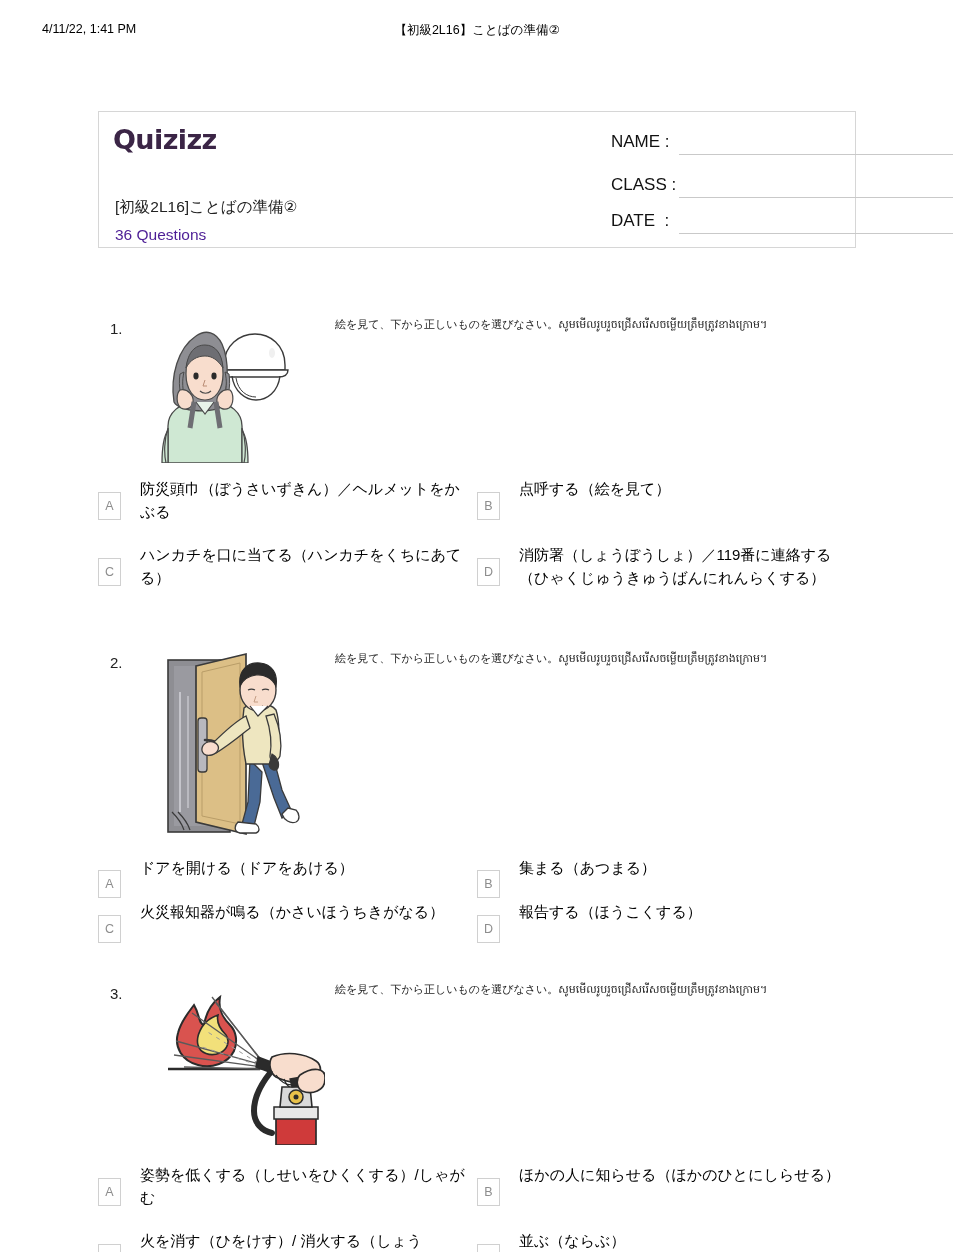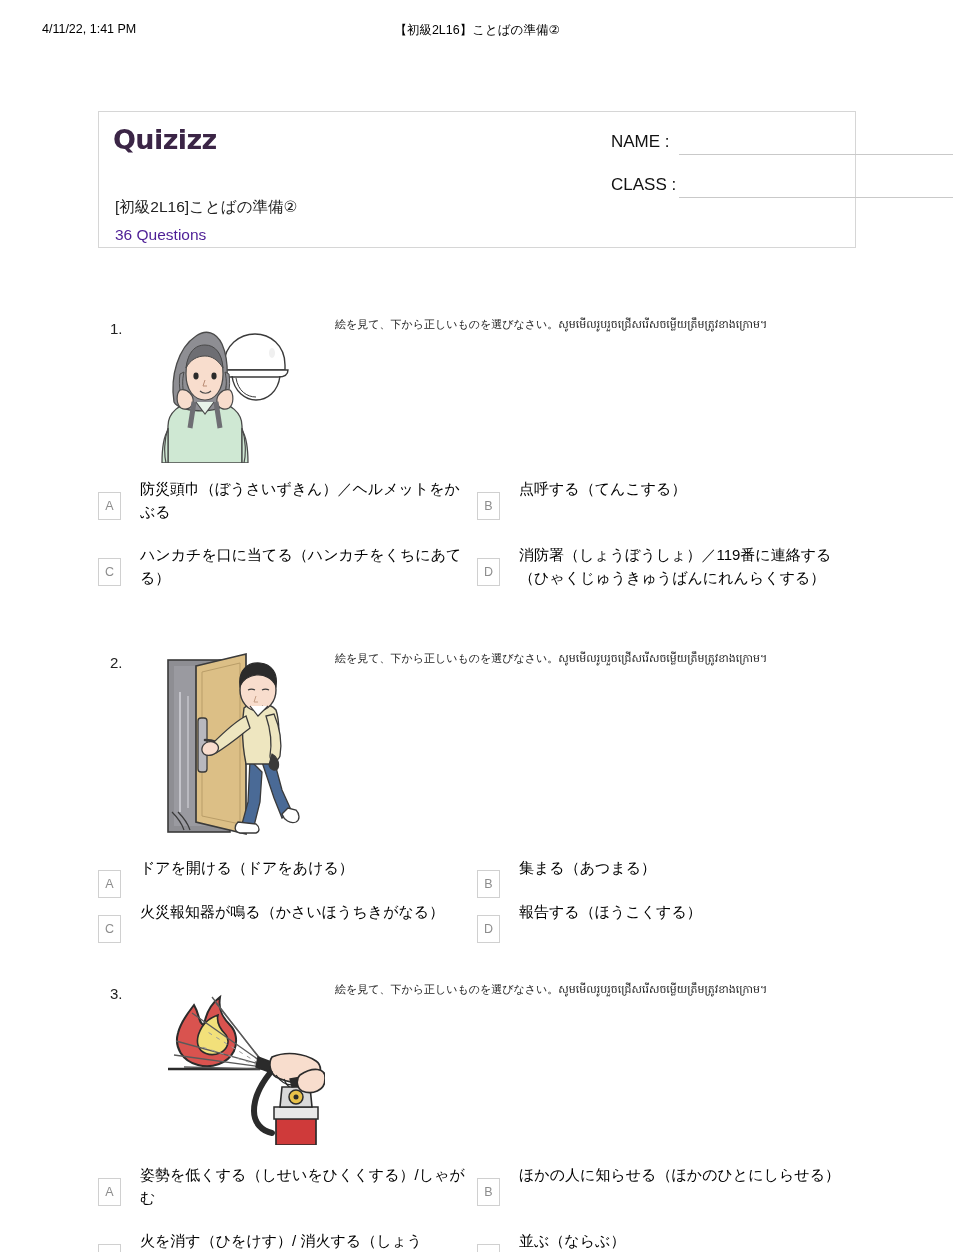--- a/index.html
+++ b/index.html
@@ -183,20 +183,24 @@
   <div class="quiz-count">36 Questions</div>
 
   <div class="field-row" id="field-name">
     <span class="fl">NAME :</span>
     <span class="fline"></span>
   </div>
   <div class="field-row" id="field-class">
     <span class="fl">CLASS :</span>
     <span class="fline"></span>
   </div>
+  <div class="field-row" id="field-date">
+    <span class="fl">DATE  :</span>
+    <span class="fline"></span>
+  </div>
 </div>
 
 <div class="question" style="top:320px;">
   <div class="q-num">1.</div>
   <div class="q-image">
     <svg class="illus" width="140" height="145" viewBox="0 0 140 145">
 
       <g stroke="#3a3a3a" stroke-width="1.4" fill="#ffffff">
         <path d="M74 47 C74 27 90 16 105 16 C120 16 135 27 135 47 L135 52 L74 52 Z"></path>
         <path d="M70 52 L138 52 C138 57 134 59 128 59 L80 59 C74 59 70 57 70 52 Z"></path>
@@ -239,21 +243,21 @@
   <div class="q-text">絵を見て、下から正しいものを選びなさい。សូមមើលរូបរួចជ្រើសរើសចម្លើយត្រឹមត្រូវខាងក្រោម។</div>
 </div>
 
 <div class="options" style="top:482px;">
   <div class="opt opt-col-a" style="top:0;">
     <span class="opt-badge" style="top:10px;">A</span>
     <span class="opt-text">防災頭巾（ぼうさいずきん）／ヘルメットをかぶる</span>
   </div>
   <div class="opt opt-col-b" style="top:0;">
     <span class="opt-badge" style="top:10px;">B</span>
-    <span class="opt-text">点呼する（てんこする）</span>
+    <span class="opt-text">点呼する（絵を見て）</span>
   </div>
   <div class="opt opt-col-a" style="top:66px;">
     <span class="opt-badge" style="top:10px;">C</span>
     <span class="opt-text">ハンカチを口に当てる（ハンカチをくちにあてる）</span>
   </div>
   <div class="opt opt-col-b" style="top:66px;">
     <span class="opt-badge" style="top:10px;">D</span>
     <span class="opt-text">消防署（しょうぼうしょ）／119番に連絡する（ひゃくじゅうきゅうばんにれんらくする）</span>
   </div>
 </div>

